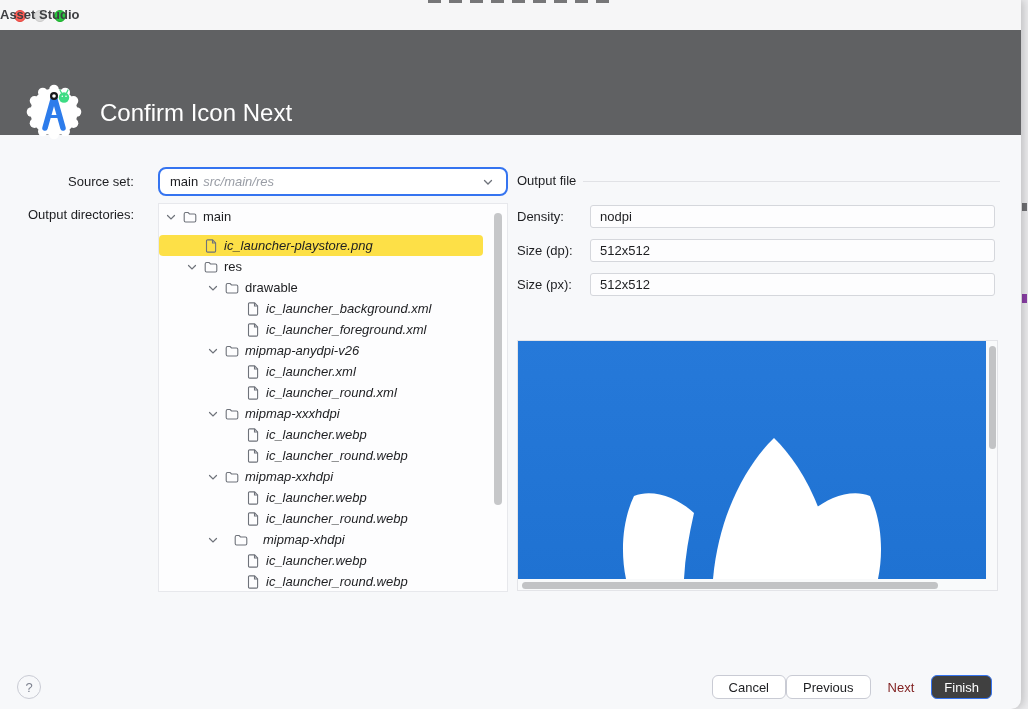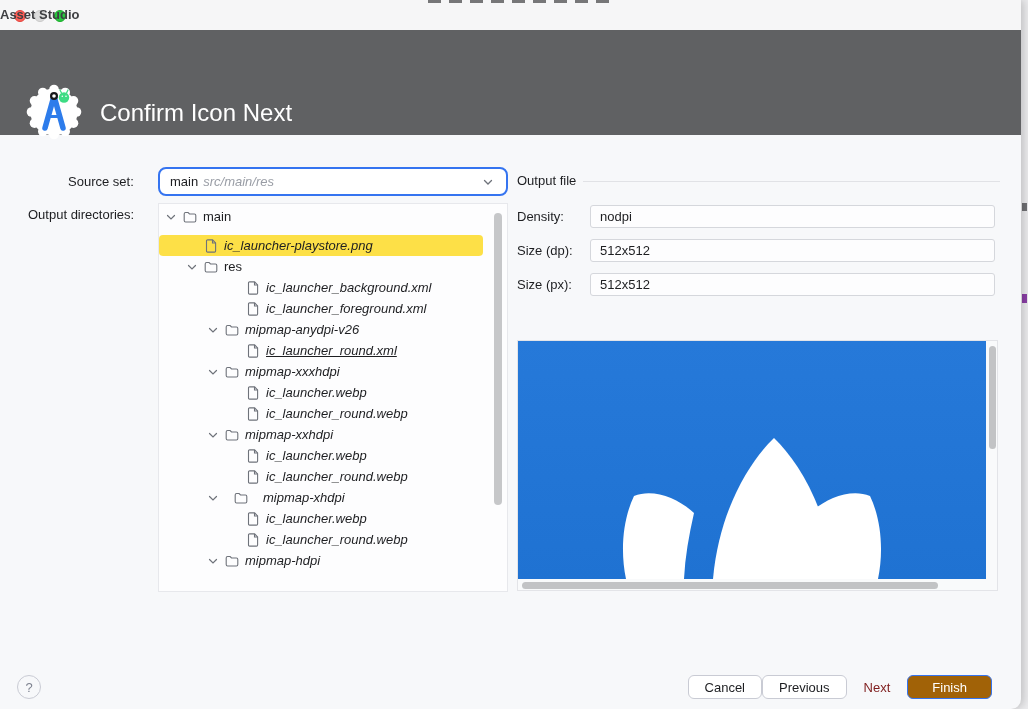--- a/index.html
+++ b/index.html
@@ -73,21 +73,21 @@
 
   
   .help-btn { position:absolute; left:17px; top:675px; width:24px; height:24px; border-radius:50%;
               border:1px solid #c9cbd4; color:#7d828f; font-size:13px; display:flex; align-items:center;
               justify-content:center; background:transparent; }
   .btn-row { position:absolute; right:29px; top:675px; display:flex; }
   .btn { height:24px; border-radius:6px; font-size:13px; display:flex; align-items:center;
          justify-content:center; padding:0 16px; font-family:inherit; }
   .btn.normal { background:#ffffff; border:1px solid #c9cbd4; color:#1d1e21; }
   .btn.disabled { background:transparent; border:1px solid transparent; color:#7f1d1d; }
-  .btn.primary { background:#a16207; border:1px solid #3574f0; color:#ffffff; padding:0 24px; }
+  .btn.primary { background:#404040; border:1px solid #3574f0; color:#ffffff; padding:0 12px; }
 </style>
 </head>
 <body>
 
 <div class="screen">
   <div class="bg-strip">
     <div class="bg-mark-1"></div>
     <div class="bg-mark-2"></div>
   </div>
 
@@ -192,20 +192,34 @@
     </span>
     <span class="tw icon-folder">
       <svg width="16" height="16" viewBox="0 0 16 16">
               <path d="M2.2 5 C2.2 4.2 2.8 3.5 3.6 3.5 H6.1 L7.5 5 H12.4 C13.2 5 13.8 5.6 13.8 6.4 V11.6 C13.8 12.4 13.2 13 12.4 13 H3.6 C2.8 13 2.2 12.4 2.2 11.6 Z" fill="none" stroke="#6e727a" stroke-width="1.1"></path>
             </svg>
     </span>
 
     <span class="tree-label">res</span>
   </div>
 
+  <div class="tree-row" style="padding-left: 46px;">
+    <span class="tw chevron" style="visibility: visible;">
+      <svg width="16" height="16" viewBox="0 0 16 16">
+              <path d="M4.5 6.5 L8 10 L11.5 6.5" stroke="#6e727a" stroke-width="1.2" fill="none" stroke-linecap="round"></path>
+            </svg>
+    </span>
+    <span class="tw icon-folder">
+      <svg width="16" height="16" viewBox="0 0 16 16">
+              <path d="M2.2 5 C2.2 4.2 2.8 3.5 3.6 3.5 H6.1 L7.5 5 H12.4 C13.2 5 13.8 5.6 13.8 6.4 V11.6 C13.8 12.4 13.2 13 12.4 13 H3.6 C2.8 13 2.2 12.4 2.2 11.6 Z" fill="none" stroke="#6e727a" stroke-width="1.1"></path>
+            </svg>
+    </span>
+
+    <span class="tree-label">drawable</span>
+  </div>
 
   <div class="tree-row italic" style="padding-left: 67px;">
     <span class="tw chevron" style="visibility: hidden;">
       <svg width="16" height="16" viewBox="0 0 16 16">
               <path d="M4.5 6.5 L8 10 L11.5 6.5" stroke="#6e727a" stroke-width="1.2" fill="none" stroke-linecap="round"></path>
             </svg>
     </span>
 
     <span class="tw icon-file">
       <svg width="16" height="16" viewBox="0 0 16 16">
@@ -240,22 +254,37 @@
     </span>
     <span class="tw icon-folder">
       <svg width="16" height="16" viewBox="0 0 16 16">
               <path d="M2.2 5 C2.2 4.2 2.8 3.5 3.6 3.5 H6.1 L7.5 5 H12.4 C13.2 5 13.8 5.6 13.8 6.4 V11.6 C13.8 12.4 13.2 13 12.4 13 H3.6 C2.8 13 2.2 12.4 2.2 11.6 Z" fill="none" stroke="#6e727a" stroke-width="1.1"></path>
             </svg>
     </span>
 
     <span class="tree-label">mipmap-anydpi-v26</span>
   </div>
 
-
-  <div class="tree-row italic" style="padding-left: 67px; text-decoration: underline;">
+  <div class="tree-row italic" style="padding-left: 67px;">
+    <span class="tw chevron" style="visibility: hidden;">
+      <svg width="16" height="16" viewBox="0 0 16 16">
+              <path d="M4.5 6.5 L8 10 L11.5 6.5" stroke="#6e727a" stroke-width="1.2" fill="none" stroke-linecap="round"></path>
+            </svg>
+    </span>
+
+    <span class="tw icon-file">
+      <svg width="16" height="16" viewBox="0 0 16 16">
+              <path d="M4.6 1.9 H9.6 L12.6 4.9 V13 A1.1 1.1 0 0 1 11.5 14.1 H4.6 A1.1 1.1 0 0 1 3.5 13 V3 A1.1 1.1 0 0 1 4.6 1.9 Z" fill="none" stroke="#6e727a" stroke-width="1.1"></path>
+              <path d="M9.5 2 V5 H12.5" fill="none" stroke="#6e727a" stroke-width="1.1"></path>
+            </svg>
+    </span>
+    <span class="tree-label">ic_launcher.xml</span>
+  </div>
+
+  <div class="tree-row italic" style="padding-left: 67px;">
     <span class="tw chevron" style="visibility: hidden;">
       <svg width="16" height="16" viewBox="0 0 16 16">
               <path d="M4.5 6.5 L8 10 L11.5 6.5" stroke="#6e727a" stroke-width="1.2" fill="none" stroke-linecap="round"></path>
             </svg>
     </span>
 
     <span class="tw icon-file">
       <svg width="16" height="16" viewBox="0 0 16 16">
               <path d="M4.6 1.9 H9.6 L12.6 4.9 V13 A1.1 1.1 0 0 1 11.5 14.1 H4.6 A1.1 1.1 0 0 1 3.5 13 V3 A1.1 1.1 0 0 1 4.6 1.9 Z" fill="none" stroke="#6e727a" stroke-width="1.1"></path>
               <path d="M9.5 2 V5 H12.5" fill="none" stroke="#6e727a" stroke-width="1.1"></path>

